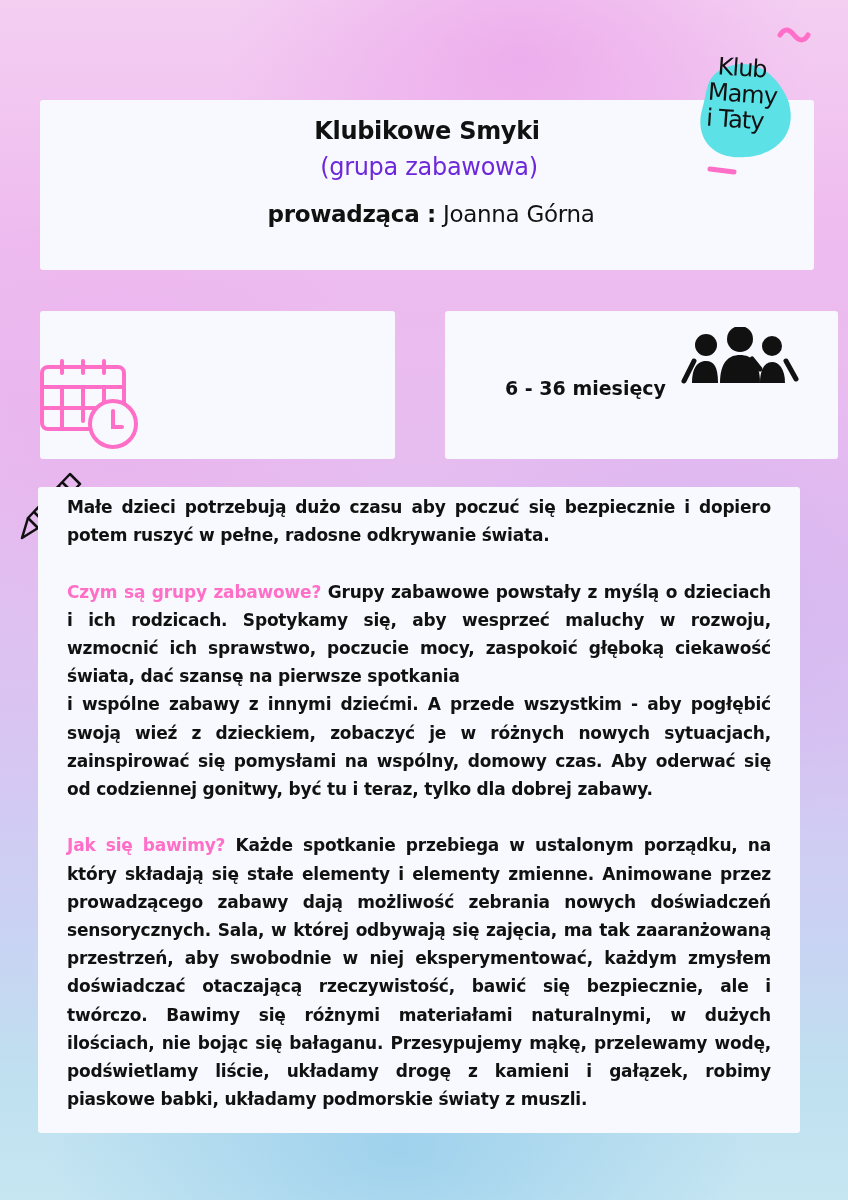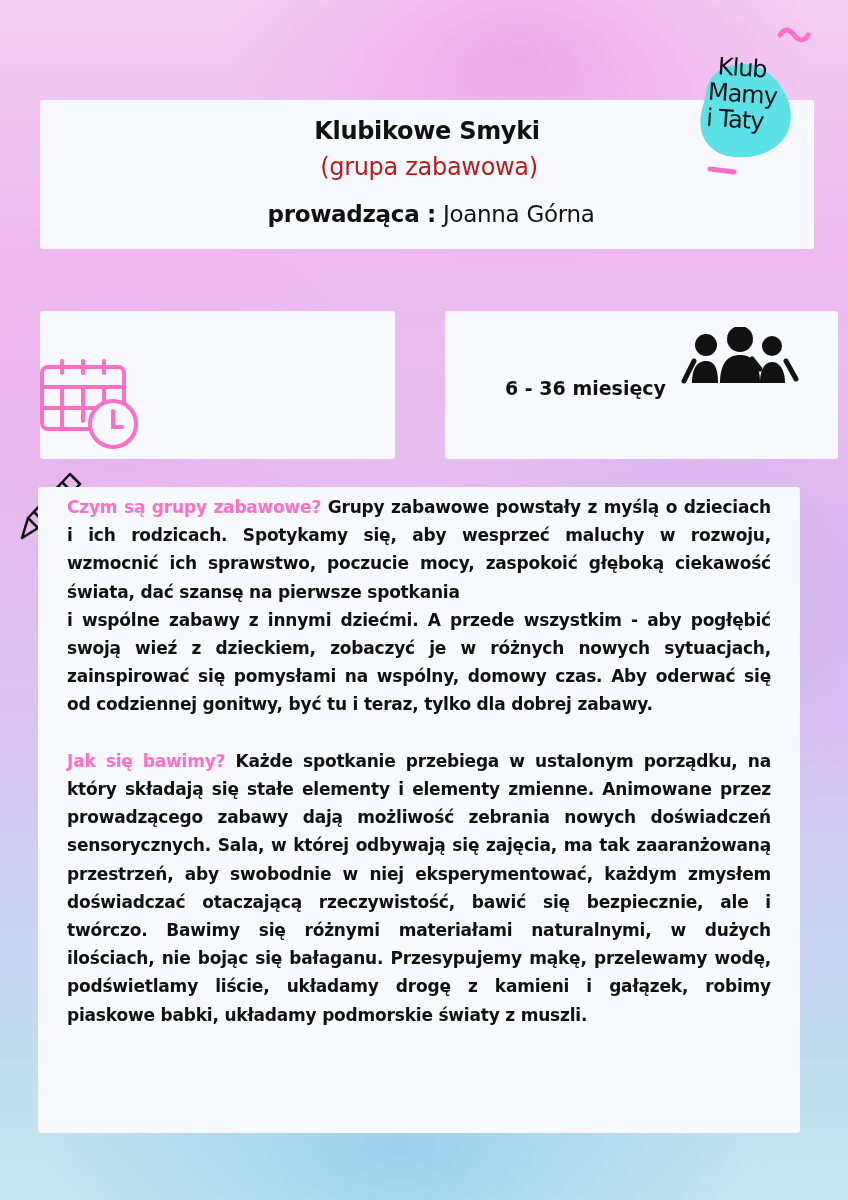--- a/index.html
+++ b/index.html
@@ -9,23 +9,23 @@
     background:
       radial-gradient(ellipse 420px 300px at 520px 60px, rgba(232,150,232,0.55), transparent 70%),
       radial-gradient(ellipse 380px 320px at 120px 420px, rgba(235,170,235,0.45), transparent 70%),
       radial-gradient(ellipse 450px 350px at 700px 600px, rgba(200,170,240,0.45), transparent 70%),
       radial-gradient(ellipse 500px 300px at 400px 1150px, rgba(140,200,235,0.65), transparent 70%),
       linear-gradient(180deg, #f4cff2 0%, #eebbef 20%, #e6bdf0 40%, #d9c4f2 60%, #c9d3f3 78%, #bfe0ef 90%, #c6e6f2 100%);
   }
   .card {
     position: absolute; background: #f8f9fe; border-radius: 3px;
   }
-  .header-card { left: 40px; top: 100px; width: 774px; height: 149px; text-align: center; }
+  .header-card { left: 40px; top: 100px; width: 774px; height: 170px; text-align: center; }
   .header-title { position: absolute; left: 0; right: 0; top: 17px; font-size: 24px; font-weight: bold; color: #111; letter-spacing: -0.3px; }
-  .header-sub { position: absolute; left: 4px; right: 0; top: 53px; font-size: 24px; color: #b91c1c; letter-spacing: -0.3px; }
+  .header-sub { position: absolute; left: 4px; right: 0; top: 53px; font-size: 24px; color: #6d28d9; letter-spacing: -0.3px; }
   .header-lead { position: absolute; left: 8px; right: 0; top: 101px; font-size: 23px; color: #111; letter-spacing: -0.3px; }
   .header-lead b { font-weight: bold; }
 
   .day-card { left: 40px; top: 311px; width: 355px; height: 148px; }
   .age-card { left: 445px; top: 311px; width: 356px; height: 148px; padding-left: 37px; }
   .day-text { position: absolute; left: 118px; top: 50px; font-size: 19px; font-weight: bold; color: #111; line-height: 30px; text-align: center; }
   .age-text { position: absolute; left: 60px; top: 66px; font-size: 19px; font-weight: bold; color: #111; }
   .cal-icon { position: absolute; left: 0; top: 48px; }
   .people-icon { position: absolute; left: 235px; top: 16px; }
 
@@ -115,20 +115,21 @@
       <line x1="44" y1="12" x2="54" y2="22"></line>
       <line x1="40" y1="16" x2="50" y2="26"></line>
       <line x1="20" y1="38" x2="30" y2="48"></line>
       <line x1="16" y1="42" x2="26" y2="52"></line>
     </g>
   </svg>
 </span>
 
 <div class="card body-card">
   <div class="body-text">
+    <p>Małe dzieci potrzebują dużo czasu aby poczuć się bezpiecznie i dopiero potem ruszyć w pełne, radosne odkrywanie świata.</p>
     <p style="margin-bottom:0;">
       <span class="accent">Czym są grupy zabawowe?</span><span>  Grupy zabawowe powstały z myślą o dzieciach i ich rodzicach. Spotykamy się, aby wesprzeć maluchy w rozwoju, wzmocnić ich sprawstwo, poczucie mocy, zaspokoić głęboką ciekawość świata, dać szansę na pierwsze spotkania</span>
     </p>
     <p>i  wspólne zabawy z innymi dziećmi. A przede wszystkim - aby pogłębić swoją wieź z dzieckiem, zobaczyć je w różnych nowych sytuacjach, zainspirować się pomysłami na wspólny, domowy czas. Aby oderwać się od codziennej gonitwy, być tu i teraz, tylko dla dobrej zabawy.</p>
     <p>
       <span class="accent">Jak się bawimy?</span><span> Każde spotkanie przebiega w ustalonym porządku, na który składają się stałe elementy i elementy zmienne. Animowane przez prowadzącego zabawy dają możliwość zebrania nowych doświadczeń sensorycznych. Sala, w której odbywają się zajęcia, ma tak zaaranżowaną przestrzeń, aby swobodnie w niej eksperymentować, każdym zmysłem doświadczać otaczającą rzeczywistość, bawić się bezpiecznie, ale i twórczo. Bawimy się różnymi materiałami naturalnymi, w dużych ilościach, nie bojąc się bałaganu. Przesypujemy mąkę, przelewamy wodę, podświetlamy liście, układamy drogę z kamieni i gałązek, robimy piaskowe babki, układamy podmorskie światy z muszli.</span>
     </p>
   </div>
 </div>
 

